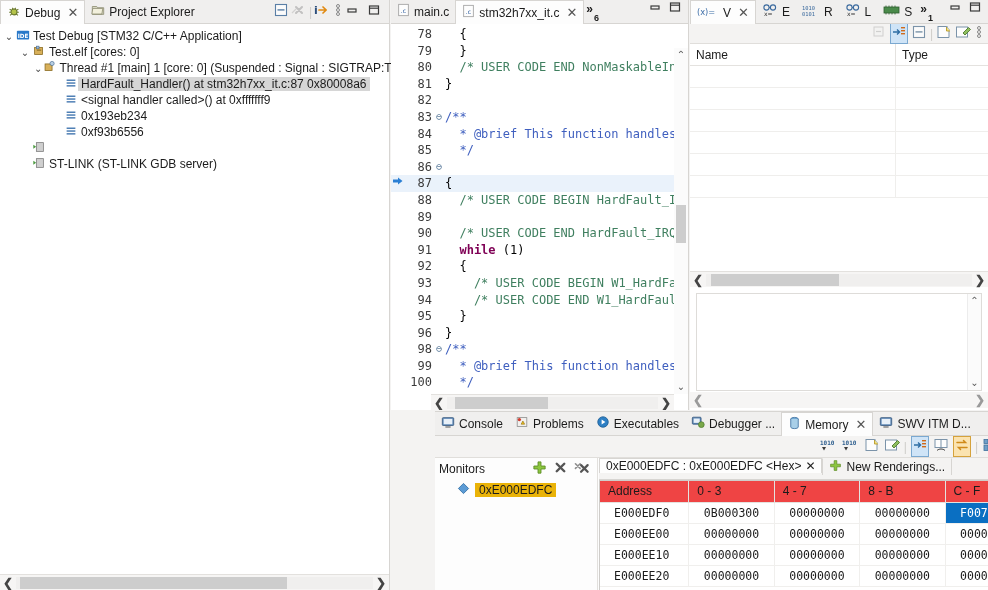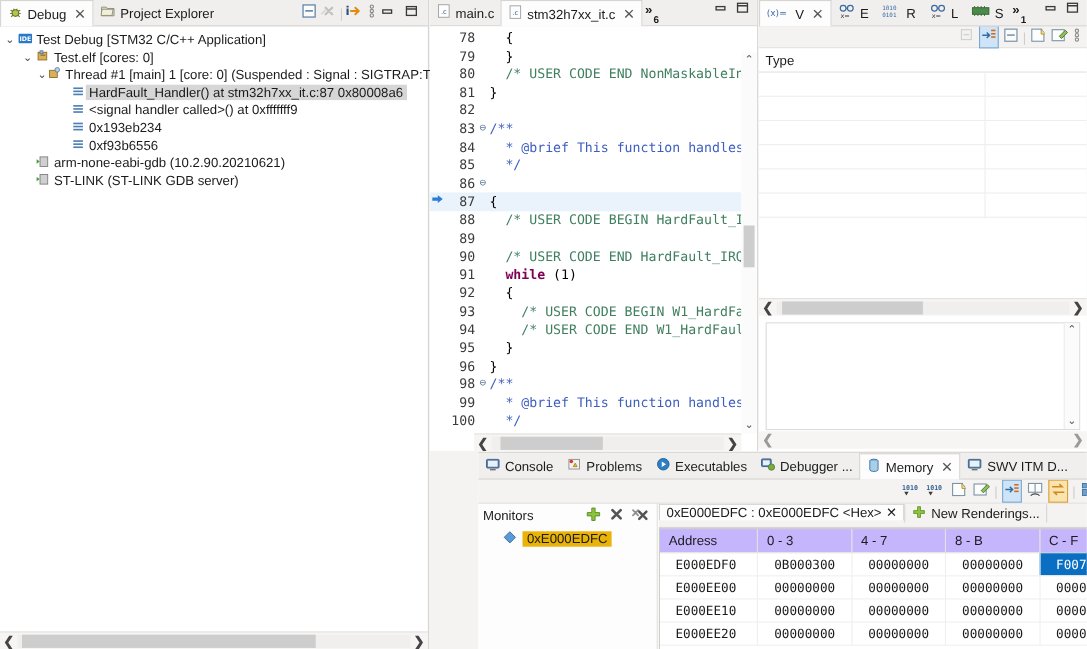--- a/index.html
+++ b/index.html
@@ -121,21 +121,21 @@
   .mon-item .lbl { background: #eab308; padding: 0 4px; }
   .renderings-pane { position: absolute; left: 164px; top: 46px; right: 0; bottom: 0; }
   .rend-tabstrip { height: 22px; display: flex; align-items: flex-start; border-bottom: 1px solid #d7d5d2; background: #f4f3f2;}
   .rend-tab { display:flex; align-items:center; gap:4px; padding: 0 6px; background: #fdfdfd;
               border: 1px solid #d7d5d2; border-bottom: none; }
   .rend-tab.add { background: #f4f3f2; border-color: transparent; border-left: 1px solid #d7d5d2; border-right: 1px solid #d7d5d2;}
   .memtable { position: absolute; left: 0; right: 0; top: 22px; bottom: 0; background: #ffffff; border: 1px solid #cfcdca; overflow: hidden;}
   .memtable table { border-collapse: collapse; width: 100%; font-size: 12px; }
   .memtable th {
     font-weight: normal; text-align: left; padding: 2px 8px; height: 21px;
-    border-right: 1px solid #e4e2df; border-bottom: 1px solid #e4e2df; background: #c4b5fd;
+    border-right: 1px solid #e4e2df; border-bottom: 1px solid #e4e2df; background: #ef4444;
   }
   .memtable td {
     padding: 2px 8px; height: 21px; border-right: 1px solid #f0efed; border-bottom: 1px solid #f0efed;
     font-family: "DejaVu Sans Mono", monospace; font-size: 11.5px;
   }
   .memtable td.addr { padding-left: 14px; }
   .memtable td.val { text-align: center; }
   .memtable td.sel { background: #0a6fc2; color: #ffffff; }
   .memvscroll { position: absolute; right: 0; top: 22px; bottom: 0; width: 15px; background: #fbfbfb;
                 display: flex; flex-direction: column; align-items: center; border-left: 1px solid #e7e5e2;}
@@ -314,21 +314,20 @@
       </div>
 
       <div class="trow" style="padding-left:18px">
         <span class="twist"></span>
         <span class="ic">
           <svg width="14" height="14" viewBox="0 0 16 16">
               <rect x="5" y="3" width="8" height="10" fill="#cfcfcf" stroke="#7c7c7c" stroke-width="0.9"></rect>
               <path d="M1.5 5.5l3.2 2.3-3.2 2.3z" fill="#4a9a3f"></path>
             </svg>
         </span>
-        <span class="lbl">arm-none-eabi-gdb (10.2.90.20210621)</span>
       </div>
 
       <div class="trow" style="padding-left:18px">
         <span class="twist"></span>
         <span class="ic">
           <svg width="14" height="14" viewBox="0 0 16 16">
               <rect x="5" y="3" width="8" height="10" fill="#cfcfcf" stroke="#7c7c7c" stroke-width="0.9"></rect>
               <path d="M1.5 5.5l3.2 2.3-3.2 2.3z" fill="#4a9a3f"></path>
             </svg>
         </span>
@@ -548,20 +547,21 @@
               <circle cx="5" cy="4" r="1.5"></circle>
               <circle cx="5" cy="8" r="1.5"></circle>
               <circle cx="5" cy="12" r="1.5"></circle>
             </g>
           </svg>
       </span>
     </div>
 
     <div>
       <div class="tbl-head">
+        <span class="c" style="width:205px">Name</span>
         <span class="c" style="flex:1">Type</span>
       </div>
       <div class="tbl-blank-row">
         <span class="c" style="width:205px"></span>
         <span class="c" style="flex:1"></span>
       </div>
       <div class="tbl-blank-row">
         <span class="c" style="width:205px"></span>
         <span class="c" style="flex:1"></span>
       </div>

